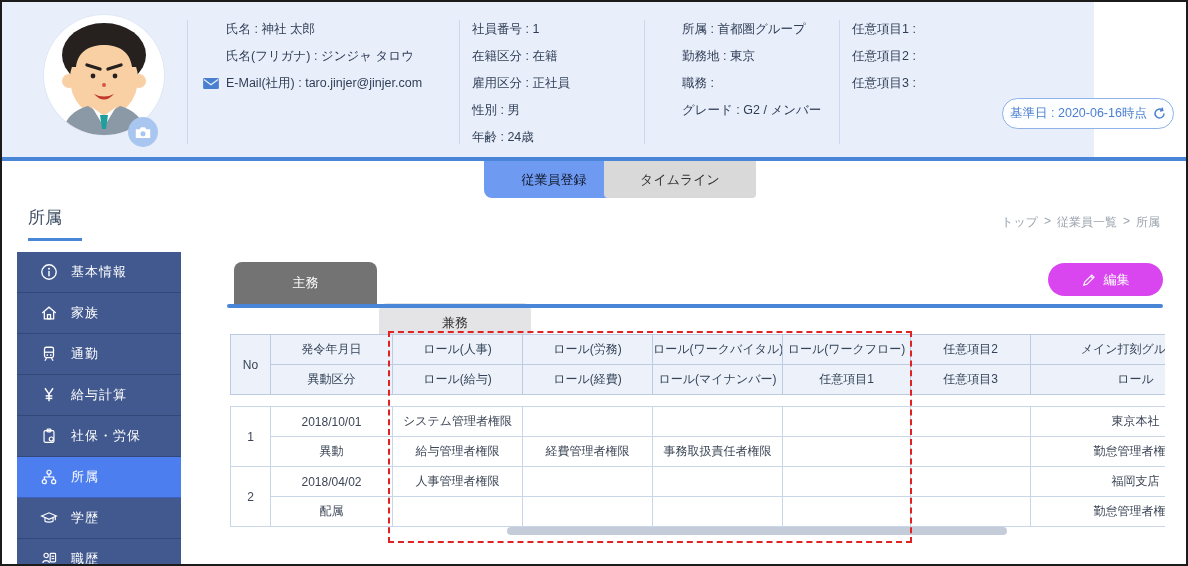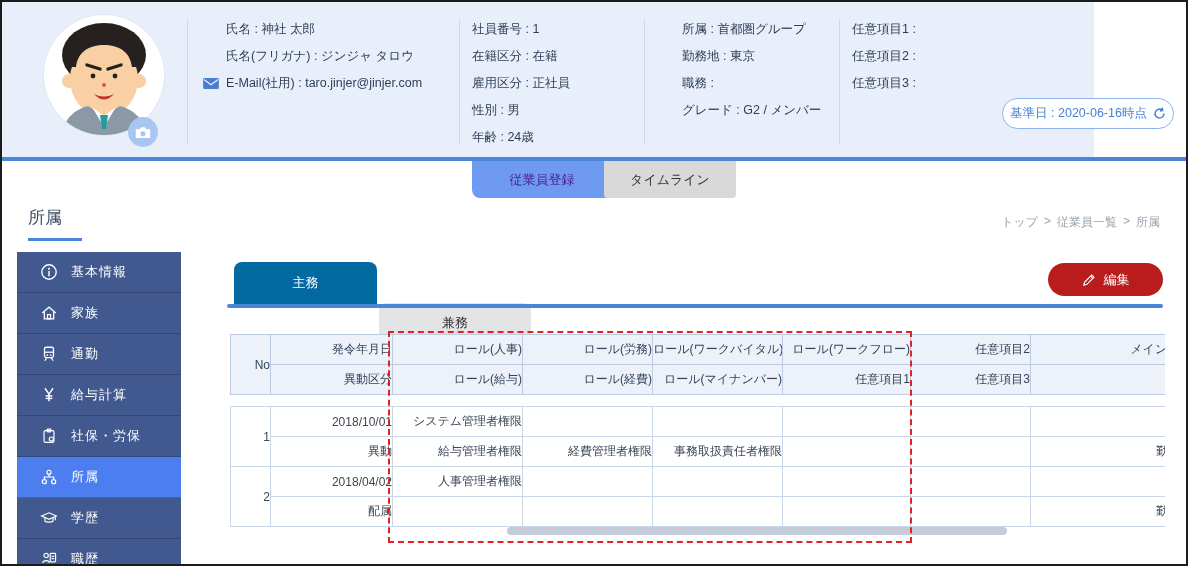--- a/index.html
+++ b/index.html
@@ -19,46 +19,46 @@
   .hcol { position:absolute; top:14px; font-size:12.5px; color:#2f3e57; }
   .hrow { height:27px; display:flex; align-items:center; gap:6px; white-space:nowrap; }
   .hicon { width:18px; display:inline-flex; justify-content:center; align-items:center; }
   .vline { position:absolute; top:18px; height:124px; width:1px; background:#ccd9ec; }
   .base-date-btn { position:absolute; left:1000px; top:96px; width:172px; height:31px; border-radius:16px;
     background:#fdfeff; border:1px solid #8fb2ea; color:#4a7fd0; font-size:12.5px;
     display:flex; align-items:center; justify-content:center; gap:6px; cursor:pointer; white-space:nowrap; }
   
   .main-tab { position:absolute; top:159px; height:37px; display:flex; align-items:center; justify-content:center;
     font-size:13px; cursor:pointer; }
-  .main-tab.active { left:470px; width:140px; background:#6f9af1; color:#4c1d95; border-radius:0 0 8px 8px; }
-  .main-tab.inactive { left:602px; width:132px; background:#d9d9d9; color:#333; border-radius:0 0 4px 4px;font-family:Liberation Serif, serif; }
+  .main-tab.active { left:482px; width:140px; background:#6f9af1; color:#0f172a; border-radius:0 0 8px 8px; }
+  .main-tab.inactive { left:602px; width:152px; background:#d9d9d9; color:#333; border-radius:0 0 4px 4px;font-family:Liberation Serif, serif; }
   
   .page-title { position:absolute; left:26px; top:204px; font-size:17px; color:#3c4c61; }
   .title-underline { position:absolute; left:26px; top:236px; width:54px; height:3px; background:#4a86d8; }
   .breadcrumb { position:absolute; right:26px; top:212px; font-size:12px; color:#9aa3ad; display:flex; gap:6px; }
   .breadcrumb .crumb-link { cursor:pointer; }
   
   .sidebar { position:absolute; left:15px; top:250px; width:164px; height:316px; background:#42598f; }
   .side-item { height:41px; display:flex; align-items:center; gap:12px; padding-left:22px;
     border-bottom:1px solid rgba(15,27,60,0.28); cursor:pointer; }
   .side-item.active { background:#4d7ef0; }
   .side-icon { width:20px; display:inline-flex; justify-content:center; align-items:center; }
   .side-label { color:#fff; font-size:13px; letter-spacing:1px; white-space:nowrap; }
   
   .ctab { position:absolute; display:flex; align-items:center; justify-content:center; font-size:13px; cursor:pointer; }
-  .ctab.active { left:232px; top:260px; width:143px; height:42px; background:#0369a1; color:#fff; border-radius:8px 8px 0 0; }
+  .ctab.active { left:232px; top:260px; width:143px; height:42px; background:#737373; color:#fff; border-radius:8px 8px 0 0; }
   .ctab.inactive { left:377px; top:262px; width:152px; height:40px; background:#e4e4e6; color:#333; border-radius:8px 8px 0 0;margin-top:39px; }
   .blue-underline { position:absolute; left:225px; top:302px; width:936px; height:4px; background:#4a86d8; border-radius:2px; }
   .edit-btn { position:absolute; left:1046px; top:261px; width:115px; height:33px; border-radius:17px;
-    background:#b91c1c; color:#fff; font-size:13px; display:flex; align-items:center; justify-content:center; gap:8px;
+    background:#d946ef; color:#fff; font-size:13px; display:flex; align-items:center; justify-content:center; gap:8px;
     border:none; cursor:pointer; }
   
   .table-viewport { position:absolute; left:228px; top:332px; width:935px; height:196px; overflow:hidden; }
   table.grid { border-collapse:collapse; table-layout:fixed; width:1010px; }
-  table.grid td { font-size:12px; text-align:right; vertical-align:middle; height:30px; overflow:hidden; white-space:nowrap; }
+  table.grid td { font-size:12px; text-align:center; vertical-align:middle; height:30px; overflow:hidden; white-space:nowrap; }
   table.head td { background:#edf2fa; border:1px solid #bccbe2; color:#344358; }
   table.body { margin-top:11px; }
   table.body td { background:#fff; border:1px solid #c9d6e8; color:#3c4656; }
   .hscrollbar { position:absolute; left:505px; top:525px; width:500px; height:8px; background:#c3ccd8; border-radius:4px; cursor:pointer; }
   .red-box { position:absolute; left:386px; top:329px; width:524px; height:212px;
     border:2px dashed #e02222; pointer-events:none; z-index:20; }
   svg { display:block; }
 </style>
 </head>
 <body>

